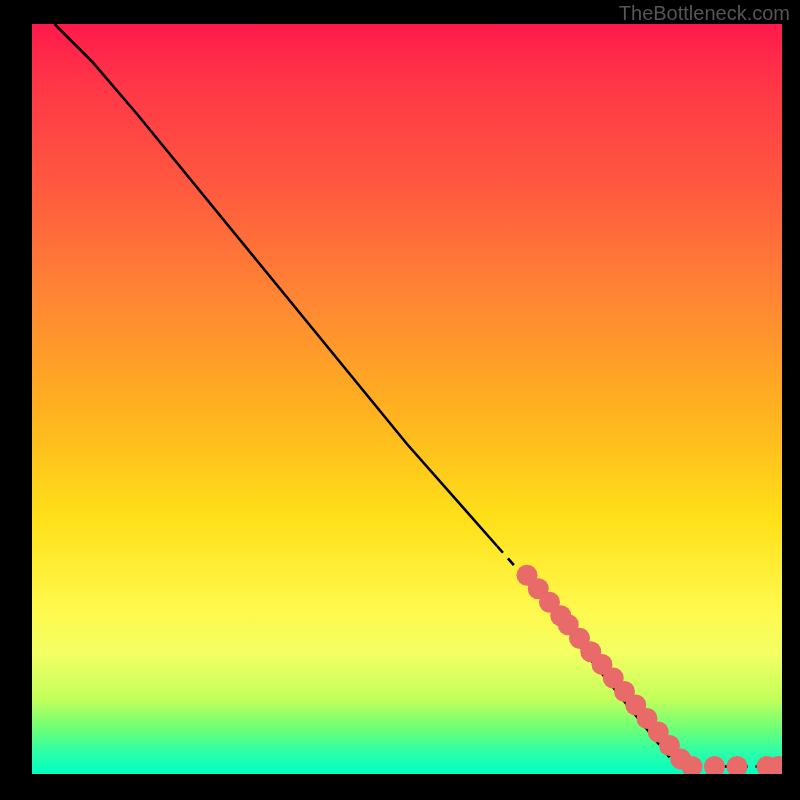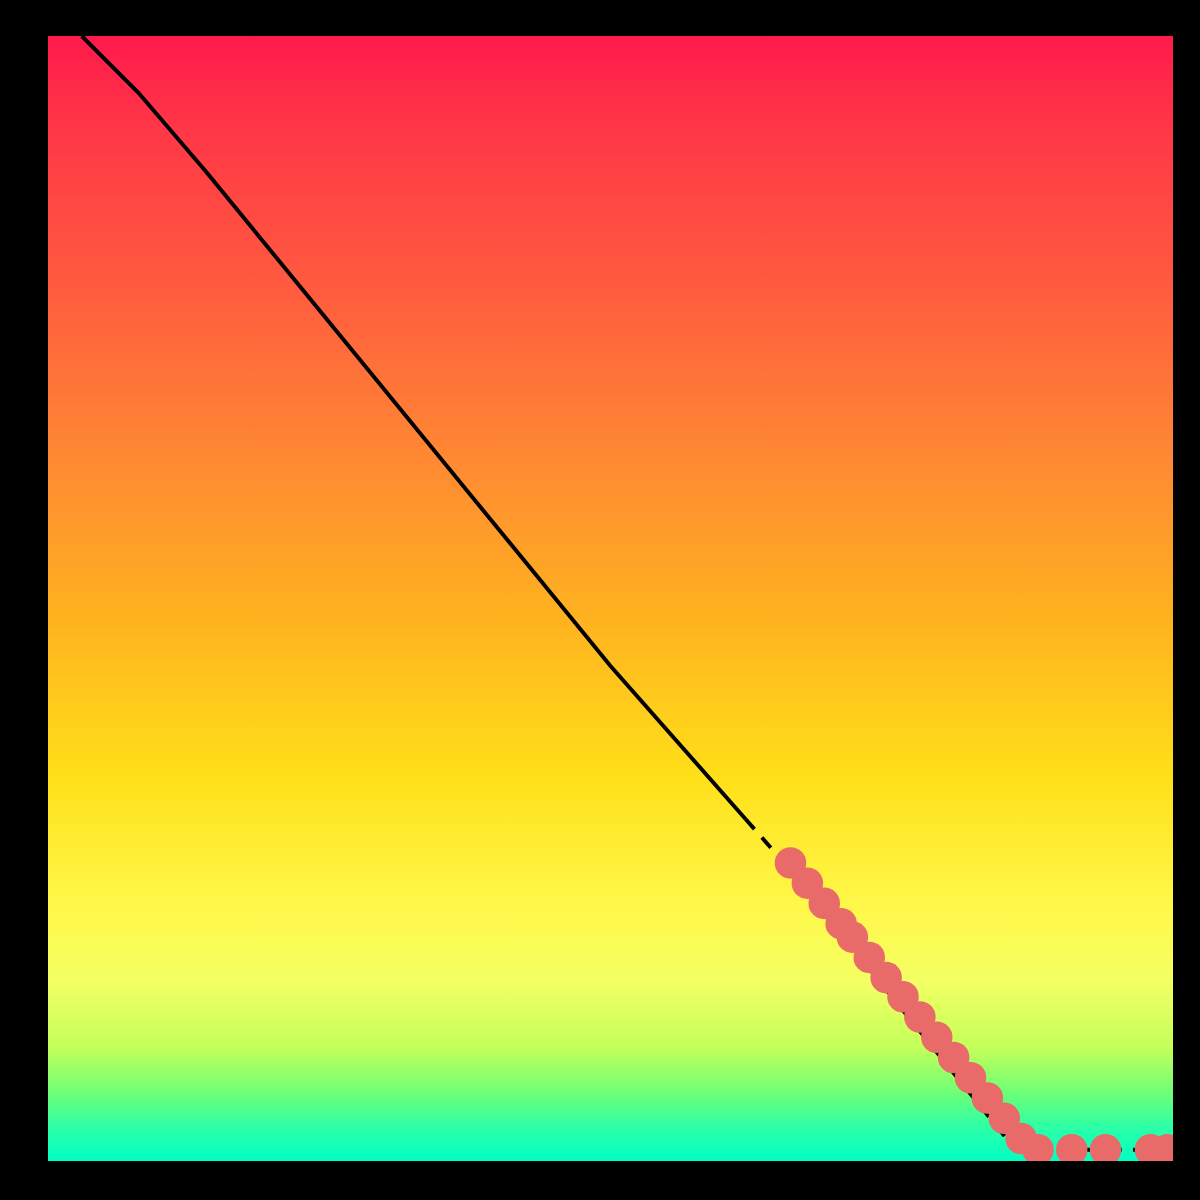--- a/index.html
+++ b/index.html
@@ -55,20 +55,21 @@
     position: absolute;
     inset: 0;
     width: 100%;
     height: 100%;
   }
 </style>
 </head>
 <body>
 
 <div class="stage">
+  <div class="watermark">TheBottleneck.com</div>
 
   <div class="plot-area">
     <div class="grad"></div>
 
     <svg class="curve" viewBox="0 0 100 100" preserveAspectRatio="none">
 
       <path d="M3.00 0.00 L8.00 5.00 L14.00 12.00 L50.00 56.00 L62.00 69.60" fill="none" stroke="#000" stroke-width="0.35"></path>
 
       <path d="M62.00 69.60 L65.00 73.00 L86.00 99.00 L100.00 99.00" fill="none" stroke="#000" stroke-width="0.35" stroke-dasharray="1.2 1.0"></path>
 

